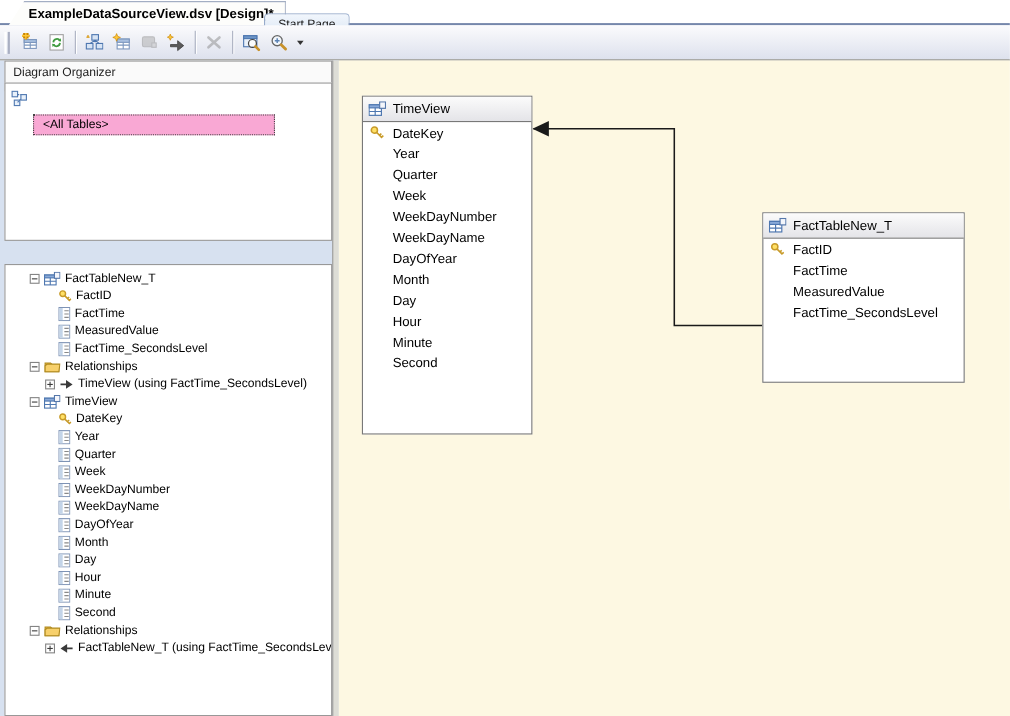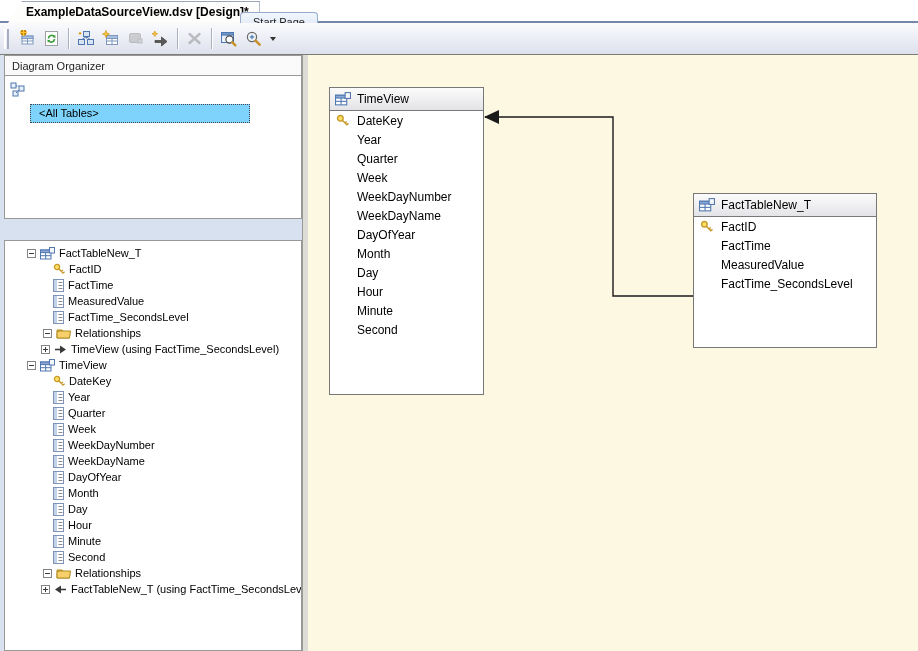--- a/index.html
+++ b/index.html
@@ -39,35 +39,35 @@
     border:1px solid #989898; }
   .panel-hdr { height:28px; background:#FAFAFA; border:1px solid #989898;
     position:absolute; left:4px; width:298px; font-size:11px; color:#1e1e1e;
     padding:4px 0 0 7px; }
   .splitter { position:absolute; right:0; top:0; width:6px; height:596px;
     background:#DDDDD6; border-left:1px solid #9A9A9A; }
 
   
   .do-list { top:20px; height:144px; }
   .do-item { display:flex; align-items:center; height:22px; margin-top:2px; padding-left:5px; }
-  .do-item .sel { background:#7dd3fc; border:1px dotted #444; padding:2px 150px 3px 8px;
+  .do-item .sel { background:#f9a8d4; border:1px dotted #444; padding:2px 150px 3px 8px;
     font-size:11px; color:#000; margin-left:4px; white-space:nowrap;margin-top:48px; }
 
   
   .tree-area { top:185px; height:411px; overflow:hidden; padding-top:4px; }
   .ti { height:16px; display:flex; align-items:center; font-size:11px; color:#000;
     white-space:nowrap; }
   .ti .lbl { margin-left:4px; }
   .exp { width:9px; height:9px; border:1px solid #848484; background:#fff;
     position:relative; flex:0 0 9px; margin-right:4px; }
   .exp::before, .exp::after { content:""; position:absolute; background:#3c3c3c; }
   .exp::before { left:1px; right:1px; top:3px; height:1px; }
   .exp-plus::after { top:1px; bottom:1px; left:3px; width:1px; }
   .icn { flex:0 0 auto; display:inline-flex; }
-  .pl22{padding-left:22px} .pl38{padding-left:38px} .pl48{padding-left:48px} .pl54{padding-left:36px}
+  .pl22{padding-left:22px} .pl38{padding-left:22px} .pl48{padding-left:48px} .pl54{padding-left:36px}
 
   
   .surface { position:absolute; left:308px; top:55px; width:610px; height:596px;
     background:#FDF8E2; }
   .conn { position:absolute; left:0; top:0; width:610px; height:596px; }
   .dtable { position:absolute; background:#fff; border:1px solid #787878; }
   .dtable-hdr { height:23px; background:linear-gradient(#FBFBFB,#E4E4E8);
     border-bottom:1px solid #787878; display:flex; align-items:center; gap:6px;
     padding-left:5px; font-size:12px; color:#000; }
   .drow { height:19px; display:flex; align-items:center; font-size:12px; color:#000;

